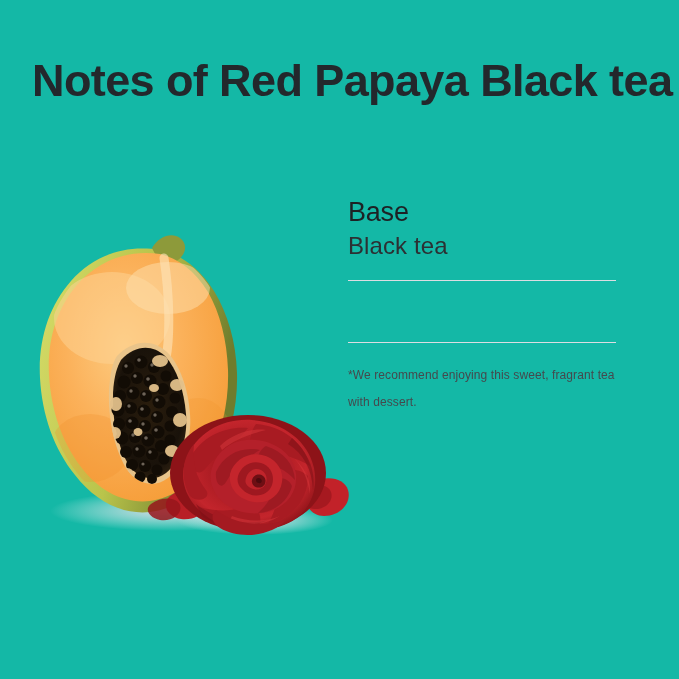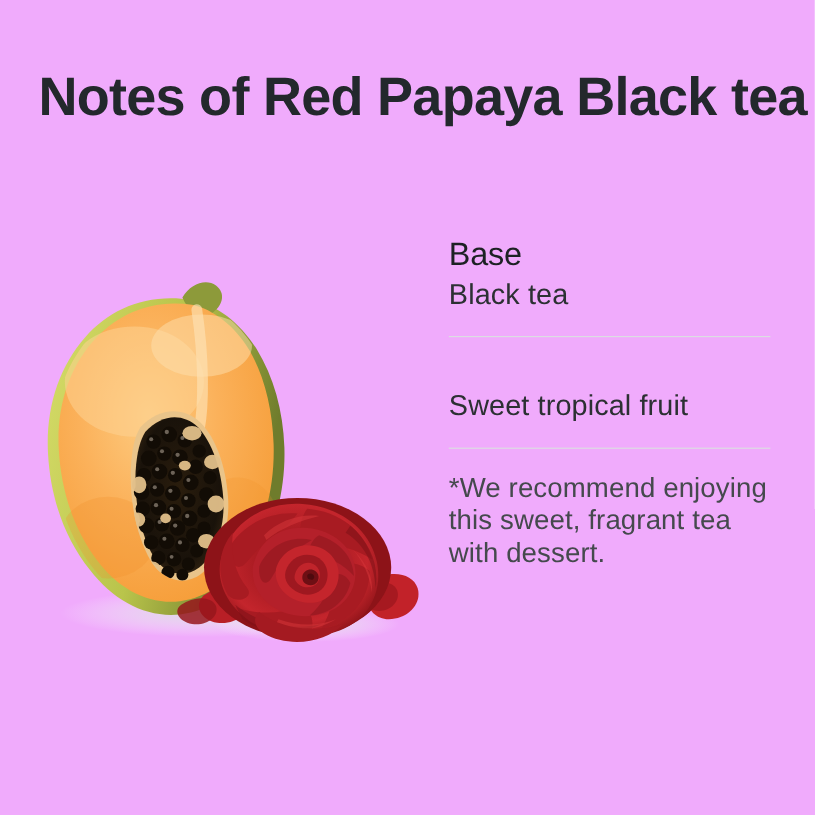--- a/index.html
+++ b/index.html
@@ -11,41 +11,41 @@
     height: 679px;
     overflow: hidden;
     background: #f8f8fb;
     font-family: "Liberation Sans", sans-serif;
     -webkit-font-smoothing: antialiased;
   }
   #page {
     position: relative;
     width: 679px;
     height: 679px;
-    background: #f0abfc;
+    background: #14b8a6;
   }
 
   
   #title {
     position: absolute;
     left: 32px;
     top: 52px;
     width: 640px;
     font-size: 45px;
     font-weight: 700;
     letter-spacing: -0.6px;
     color: #23282c;
     line-height: 58px;
     white-space: nowrap;
   }
 
   
   #info-panel {
     position: absolute;
-    left: 374px;
+    left: 348px;
     top: 196px;
     width: 268px;
   }
   .info-section { position: relative; }
   .section-heading {
     font-size: 27px;
     font-weight: 400;
     color: #1d2124;
     line-height: 32px;
     letter-spacing: -0.2px;
@@ -60,21 +60,21 @@
     margin: 4px 0 0 0;
   }
   .divider {
     height: 1px;
     background: #dcdde2;
     margin: 21px 0 0 0;
     width: 268px;
   }
   .sec-gap { height: 20px; }
   #footnote {
-    font-size: 23px;
+    font-size: 12px;
     font-weight: 400;
     color: #45494d;
     line-height: 27px;
     letter-spacing: 0.1px;
     margin: 19px 0 0 0;
     width: 270px;
   }
 
   
   #produce {
@@ -314,20 +314,19 @@
       <p class="section-body">Black tea</p>
       <div class="divider"></div>
     </div>
 
     <div class="sec-gap"></div>
 
 
     <div class="sec-gap"></div>
 
     <div class="info-section">
-      <p class="section-body">Sweet tropical fruit</p>
       <div class="divider"></div>
     </div>
 
     <p id="footnote">*We recommend enjoying this sweet, fragrant tea with dessert.</p>
   </div>
 
 </div>
 
 </body></html>

